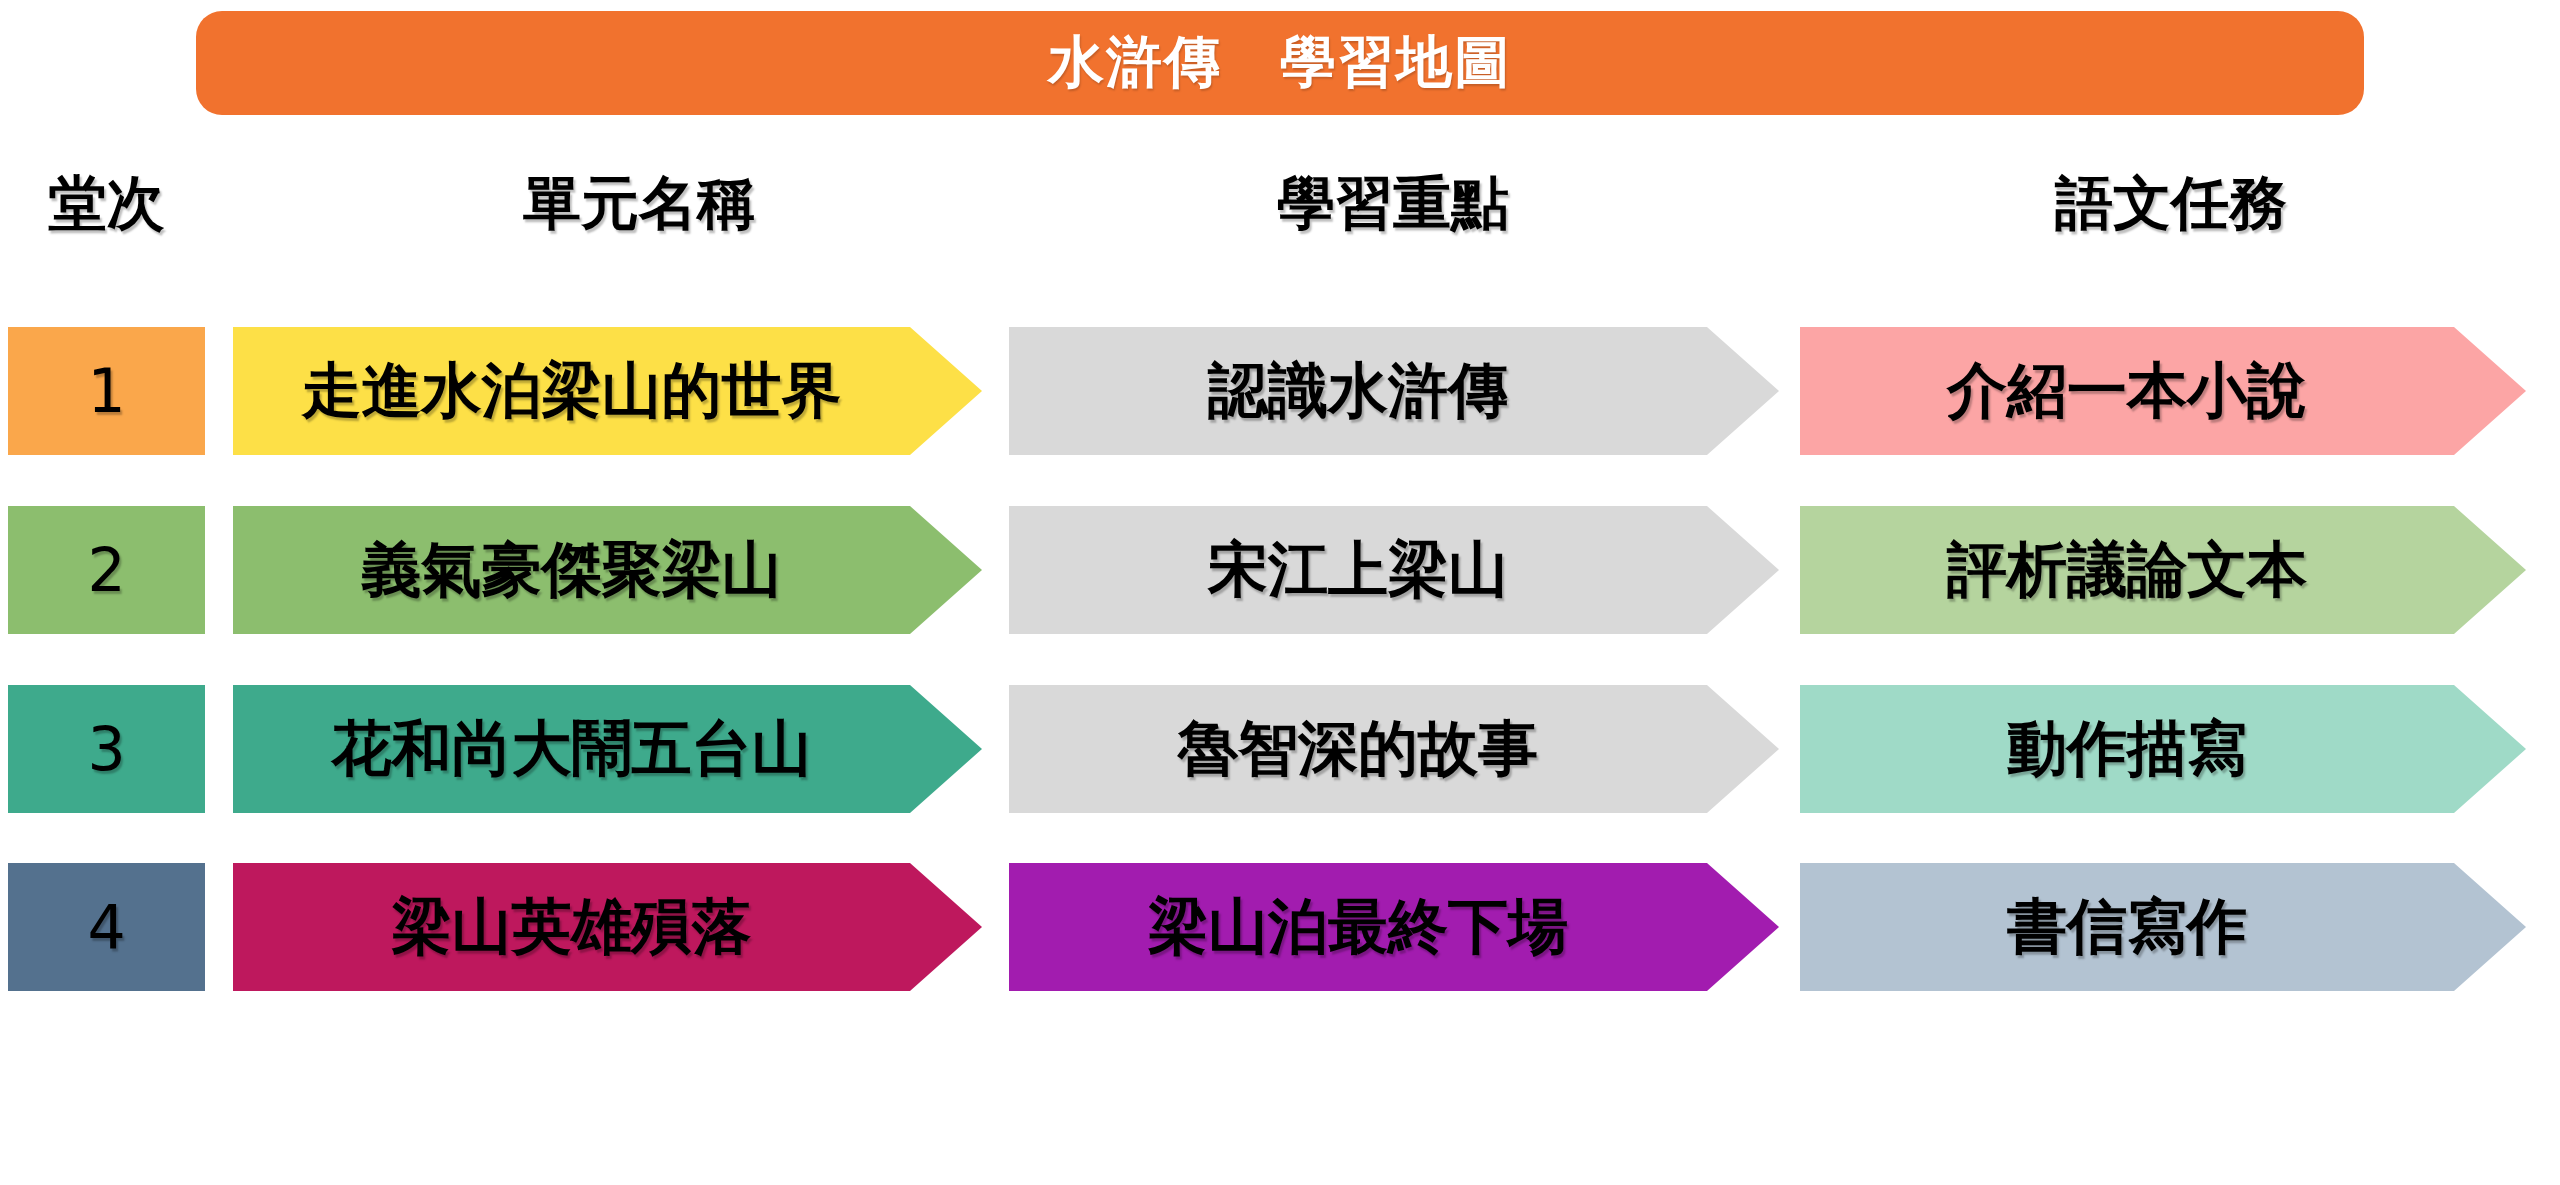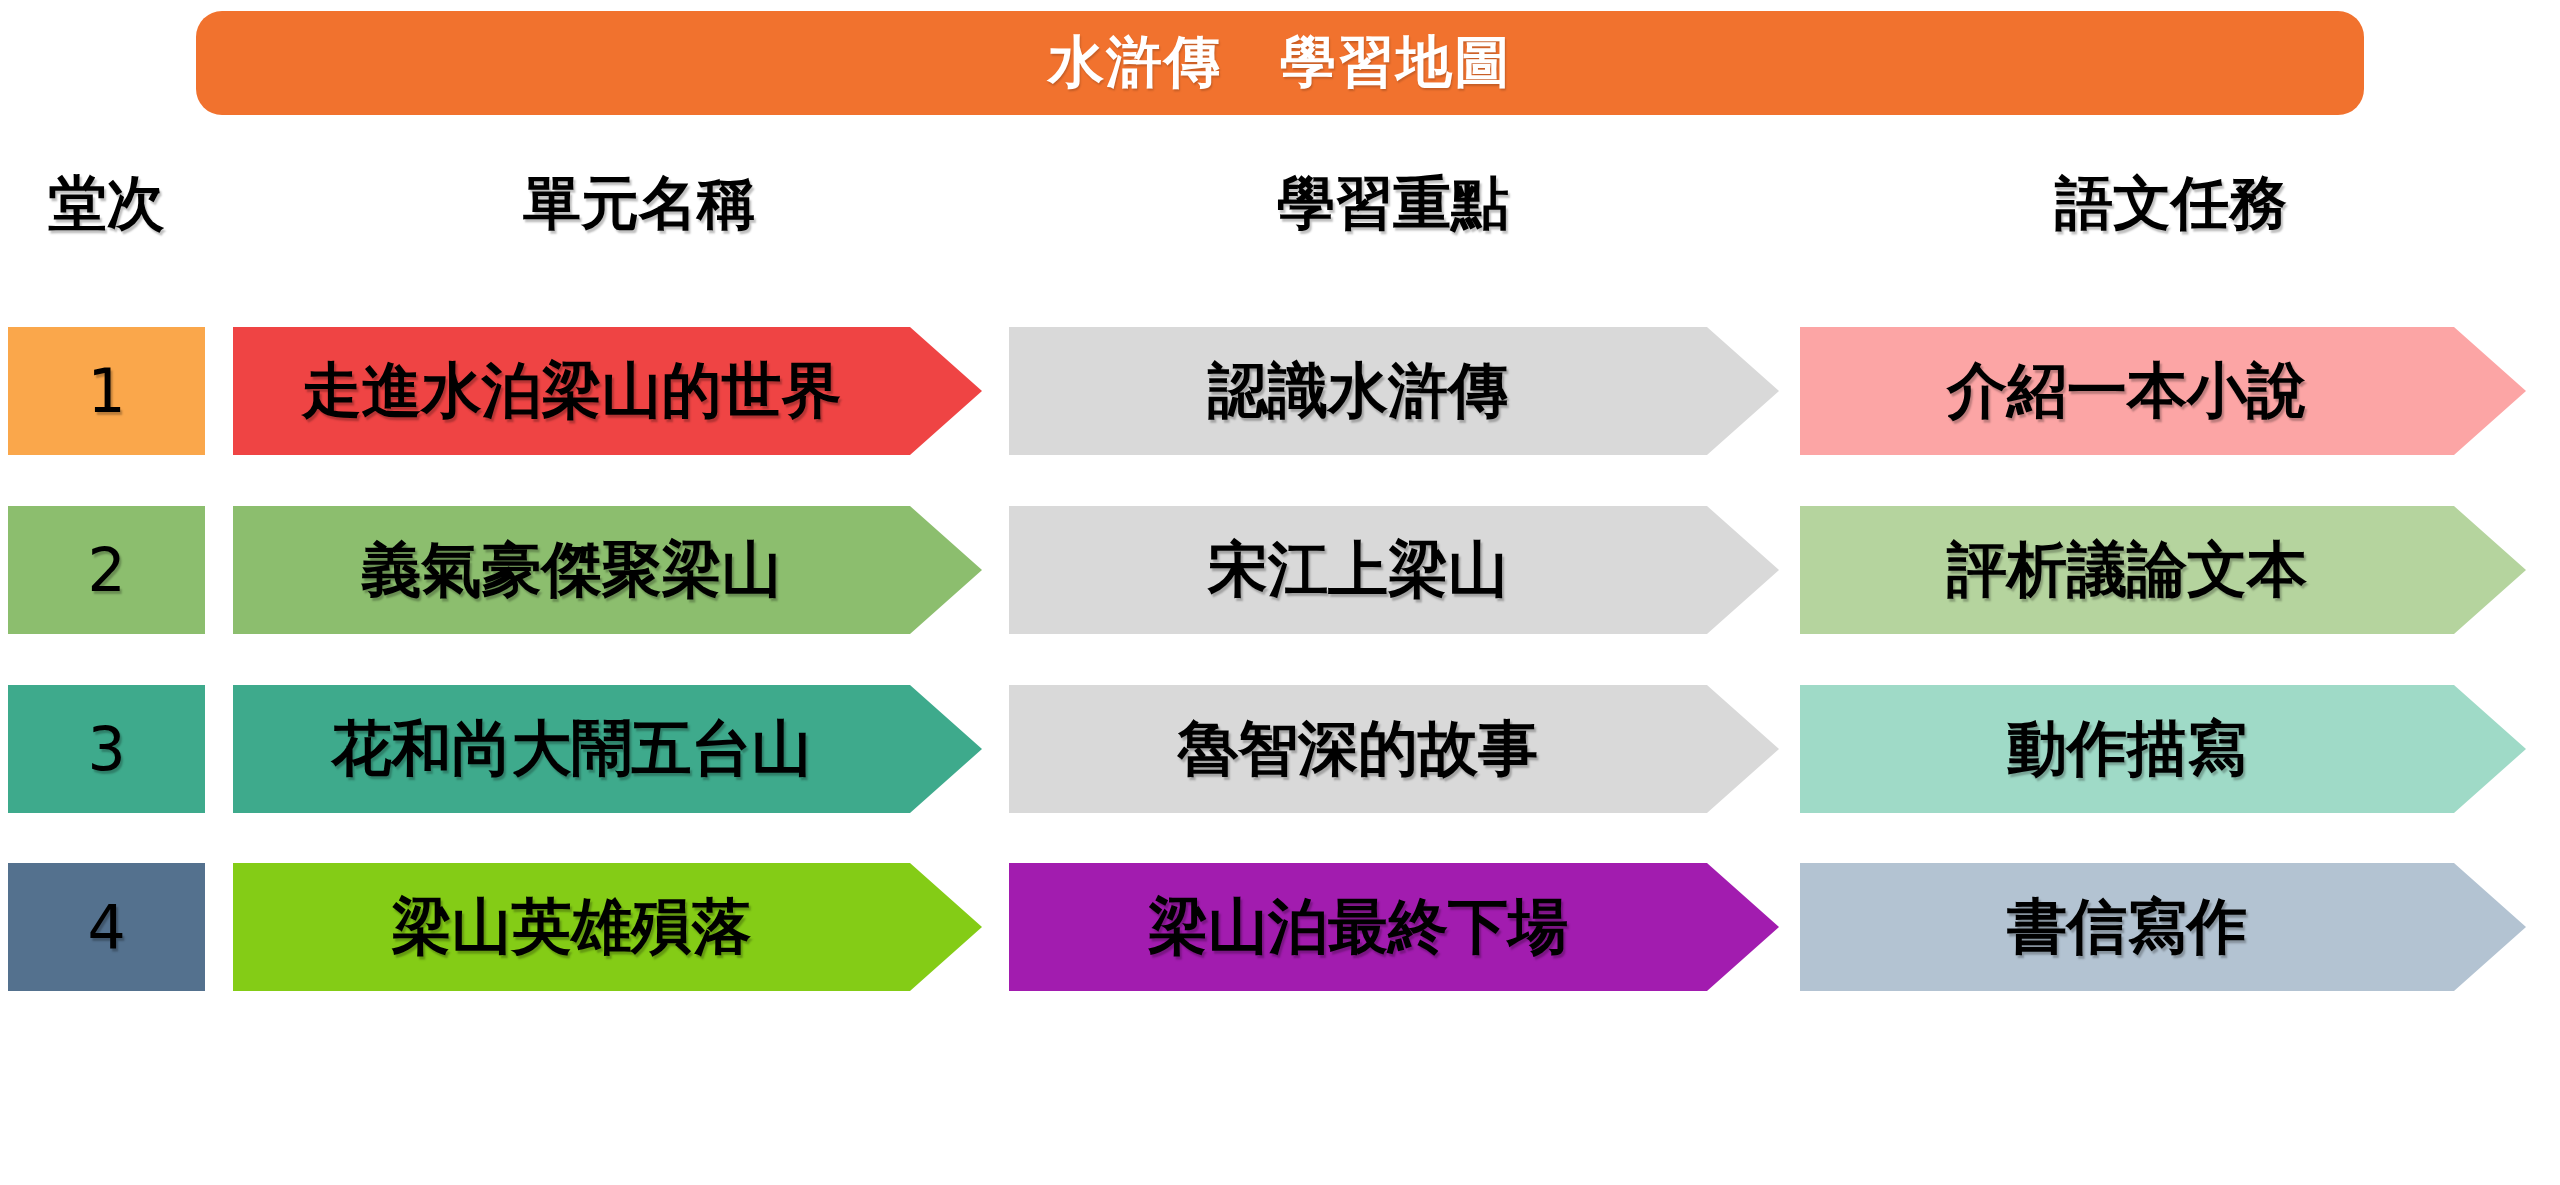--- a/index.html
+++ b/index.html
@@ -105,39 +105,39 @@
     <span class="title-text">水滸傳　學習地圖</span>
   </div>
 
   <div class="col-header c0">堂次</div>
   <div class="col-header c1">單元名稱</div>
   <div class="col-header c2">學習重點</div>
   <div class="col-header c3">語文任務</div>
 
   <div class="row r0">
     <div class="num-badge" style="background: rgb(250, 167, 75);">1</div>
-    <div class="arrow unit" style="background: #ef4444;">走進水泊梁山的世界</div>
+    <div class="arrow unit" style="background: #fde047;">走進水泊梁山的世界</div>
     <div class="arrow focus" style="background: rgb(217, 217, 217);">認識水滸傳</div>
     <div class="arrow task" style="background: #fca5a5;">介紹一本小說</div>
   </div>
 
   <div class="row r1">
     <div class="num-badge" style="background: rgb(140, 190, 110);">2</div>
     <div class="arrow unit" style="background: rgb(140, 190, 110);">義氣豪傑聚梁山</div>
     <div class="arrow focus" style="background: rgb(217, 217, 217);">宋江上梁山</div>
     <div class="arrow task" style="background: rgb(181, 212, 158);">評析議論文本</div>
   </div>
 
   <div class="row r2">
     <div class="num-badge" style="background: rgb(62, 170, 140);">3</div>
     <div class="arrow unit" style="background: rgb(62, 170, 140);">花和尚大鬧五台山</div>
     <div class="arrow focus" style="background: rgb(217, 217, 217);">魯智深的故事</div>
     <div class="arrow task" style="background: rgb(159, 218, 199);">動作描寫</div>
   </div>
 
   <div class="row r3">
     <div class="num-badge" style="background: rgb(84, 113, 142);">4</div>
-    <div class="arrow unit" style="background: #84cc16;">梁山英雄殞落</div>
+    <div class="arrow unit" style="background: #be185d;">梁山英雄殞落</div>
     <div class="arrow focus" style="background: #a21caf;">梁山泊最終下場</div>
     <div class="arrow task" style="background: rgb(179, 195, 210);">書信寫作</div>
   </div>
 
 </div>
 
 </body></html>

